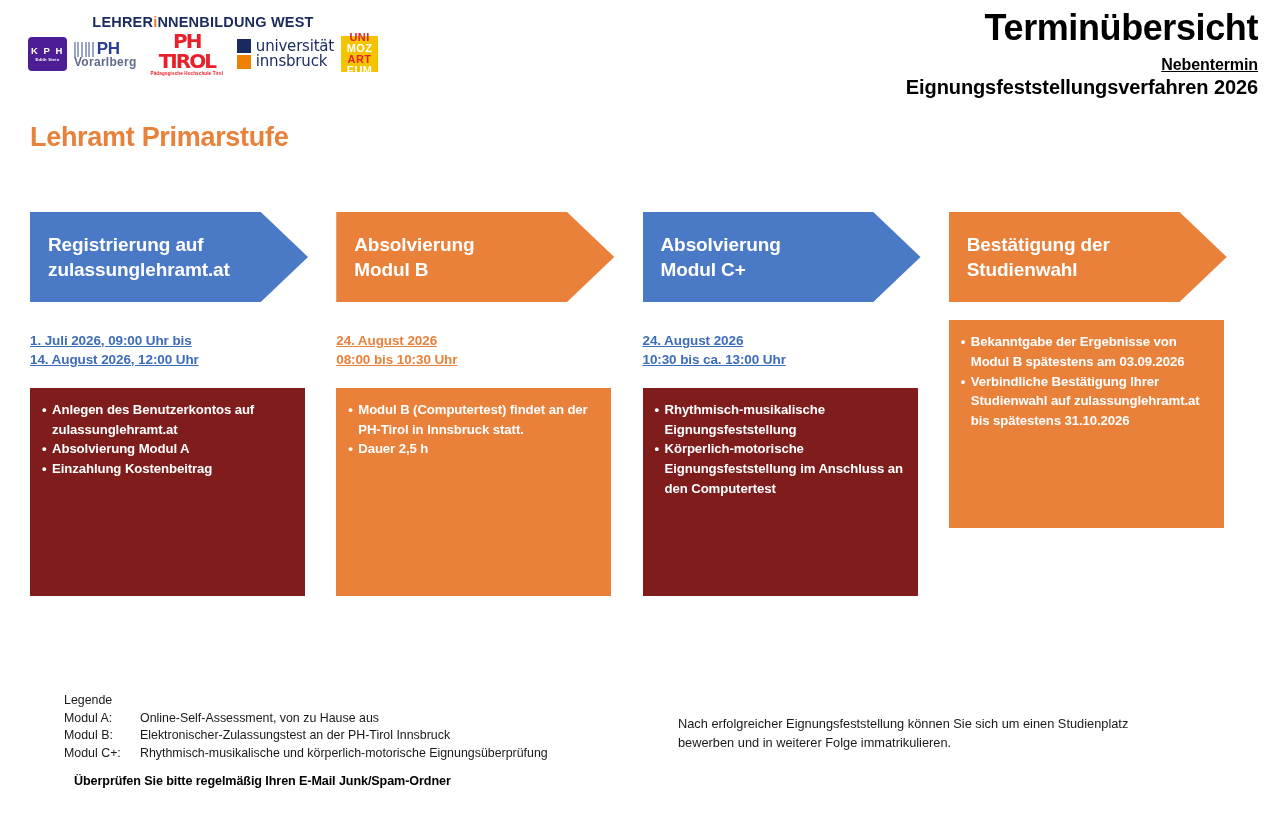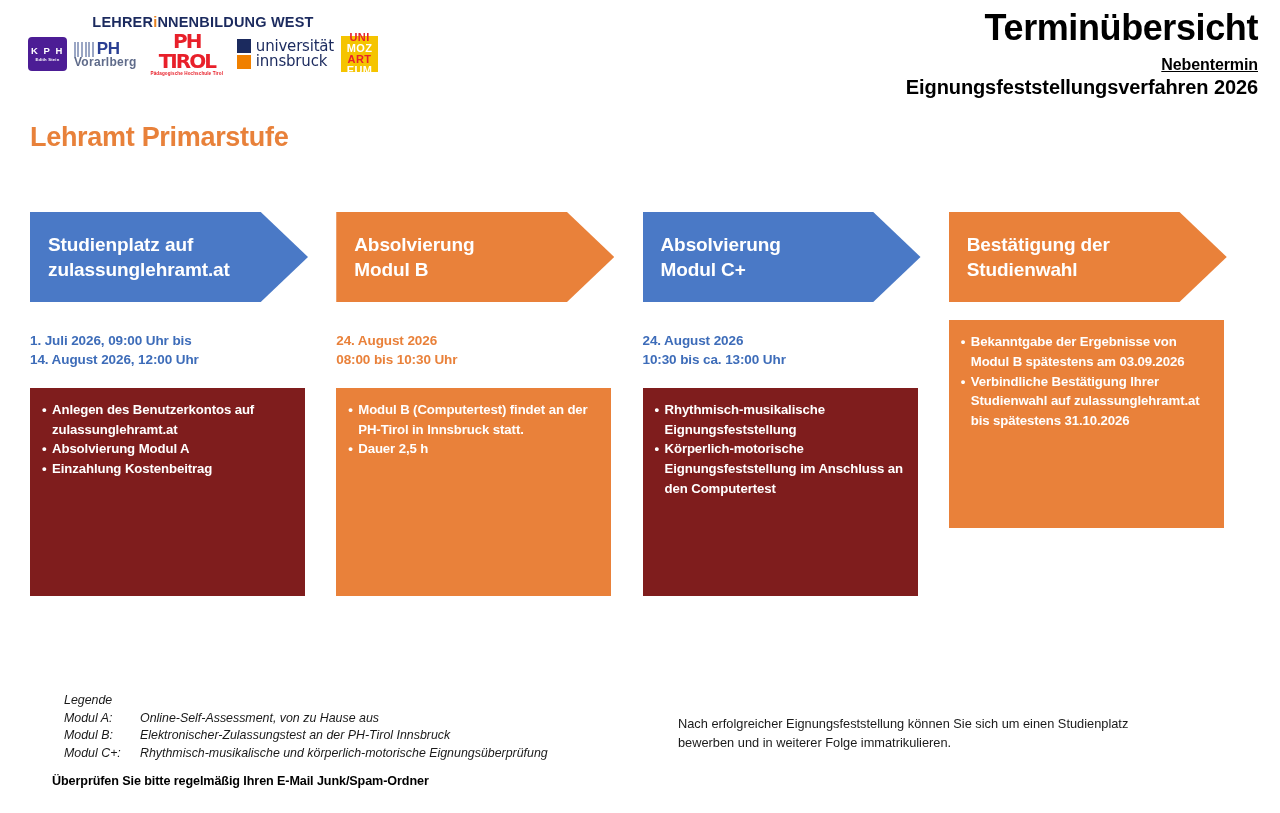--- a/index.html
+++ b/index.html
@@ -176,20 +176,21 @@
     white-space: pre-line;
   }
 
   .stage-date {
     margin-top: 30px;
     font-size: 13.5px;
     font-weight: bold;
     line-height: 1.4;
     white-space: pre-line;
     letter-spacing: -.1px;
+    text-decoration: underline;
   }
   .stage-date.blue   { color: #3d6cb9; }
   .stage-date.orange { color: #e9813a; }
 
   .stage-box {
     margin-top: 18px;
     width: 275px;
     height: 208px;
     box-sizing: border-box;
     padding: 12px 12px 10px 12px;
@@ -219,30 +220,29 @@
   }
 
   
   .legend {
     position: absolute;
     left: 64px;
     top: 692px;
     font-size: 12.4px;
     line-height: 1.42;
     color: #1a1a1a;
-    font-style: italic;
   }
   .legend .legend-title { margin-bottom: 0; }
   .legend table { border-collapse: collapse; }
   .legend td { padding: 0; vertical-align: top; font-size: 12.4px; }
   .legend td.key { width: 76px; white-space: nowrap; }
 
   .legend-note {
     position: absolute;
-    left: 52px;
+    left: 74px;
     top: 774px;
     font-size: 12.6px;
     font-weight: bold;
     color: #000000;
     letter-spacing: -.1px;
   }
 
   .footer-right {
     position: absolute;
     left: 678px;
@@ -314,21 +314,21 @@
   <p class="doc-sub1">Nebentermin</p>
   <p class="doc-sub2">Eignungsfeststellungsverfahren 2026</p>
 </div>
 
 <div class="program-title">Lehramt Primarstufe</div>
 
 <div class="timeline">
 
   <div class="stage">
     <div class="stage-arrow blue">
-      <span class="arrow-label">Studienplatz auf
+      <span class="arrow-label">Registrierung auf
 zulassunglehramt.at</span>
     </div>
     <div class="stage-date blue">1. Juli 2026, 09:00 Uhr bis
 14. August 2026, 12:00 Uhr</div>
     <div class="stage-box blue">
       <ul>
         <li>Anlegen des Benutzerkontos auf zulassunglehramt.at</li>
         <li>Absolvierung Modul A</li>
         <li>Einzahlung Kostenbeitrag</li>
       </ul>

